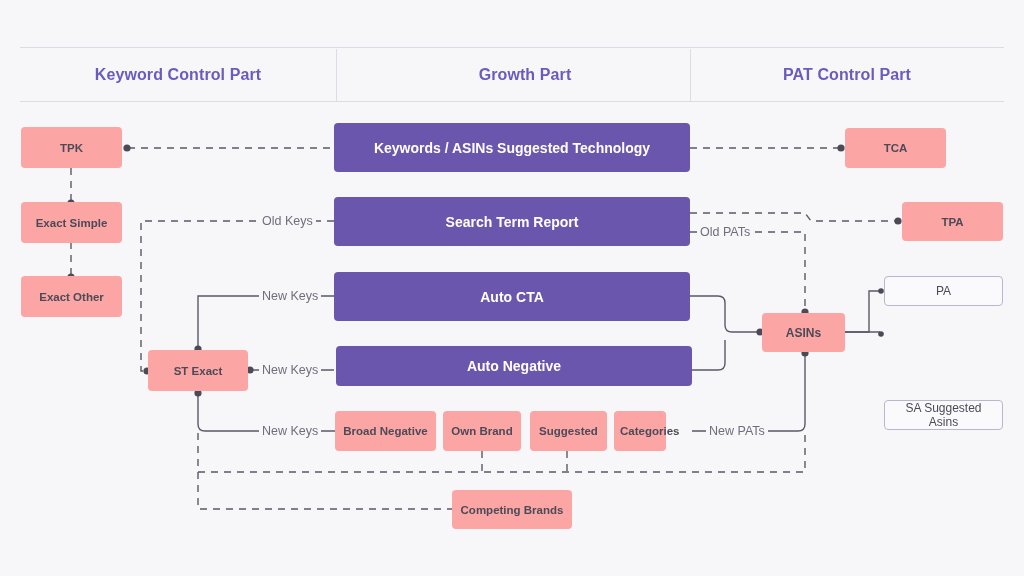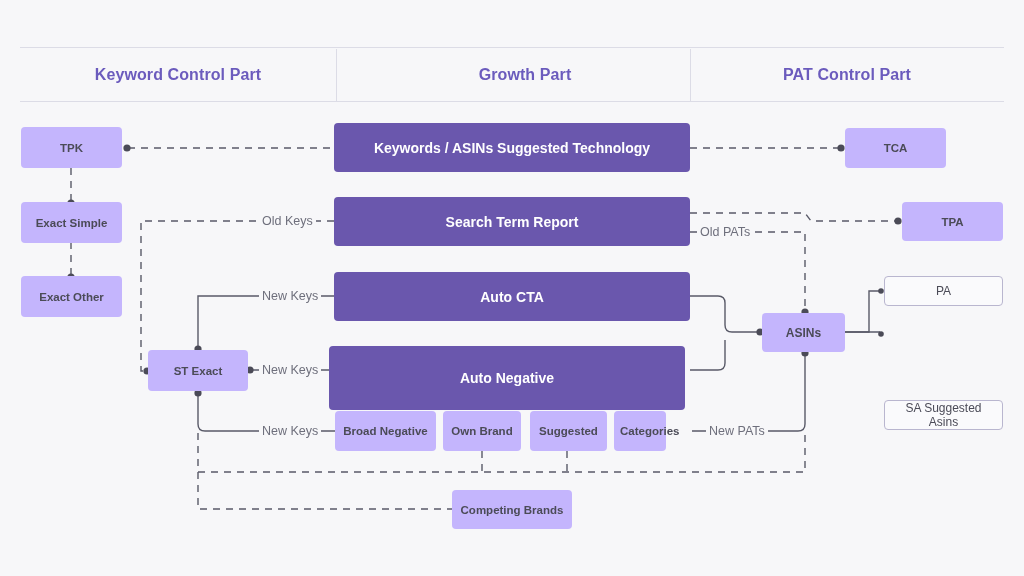--- a/index.html
+++ b/index.html
@@ -22,21 +22,21 @@
     position:absolute;top:62px;height:26px;line-height:26px;
     text-align:center;color:#6b5bbd;font-weight:bold;font-size:16px;
     letter-spacing:.1px;
   }
 
   
   .box{position:absolute;box-sizing:border-box;display:flex;align-items:center;
        justify-content:center;text-align:center;border-radius:4px;}
   .box span{display:block;width:100%;padding:0 6px;box-sizing:border-box;}
 
-  .grey{background:#c4b5fd;color:#4b4b57;font-weight:bold;font-size:11.5px;}
+  .grey{background:#fca5a5;color:#4b4b57;font-weight:bold;font-size:11.5px;}
   .grey.lg{font-size:12px;}
   .purple{background:#6a57ad;color:#ffffff;font-weight:bold;font-size:14px;}
   .outline{background:#fafafc;border:1px solid #b9b6cf;color:#4b4b57;
            font-weight:normal;font-size:12px;}
 
   
   svg.edges{position:absolute;left:0;top:0;width:1024px;height:576px;overflow:visible;}
   .ln{fill:none;stroke:#595a68;stroke-width:1.4;}
   .ln.dash{stroke-dasharray:7 6;}
   .dot{fill:#4b4b57;}
@@ -130,21 +130,21 @@
 
   <div class="box purple" style="left:334px;top:123px;width:356px;height:49px;">
     <span>Keywords / ASINs Suggested Technology</span>
   </div>
   <div class="box purple" style="left:334px;top:197px;width:356px;height:49px;">
     <span>Search Term Report</span>
   </div>
   <div class="box purple" style="left:334px;top:272px;width:356px;height:49px;">
     <span>Auto CTA</span>
   </div>
-  <div class="box purple" style="left:329px;top:346px;width:356px;height:64px;">
+  <div class="box purple" style="left:336px;top:346px;width:356px;height:40px;">
     <span>Auto Negative</span>
   </div>
 
   <div class="box grey" style="left:335px;top:411px;width:101px;height:40px;">
     <span>Broad Negative</span>
   </div>
   <div class="box grey" style="left:443px;top:411px;width:78px;height:40px;">
     <span>Own Brand</span>
   </div>
   <div class="box grey" style="left:530px;top:411px;width:77px;height:40px;">

